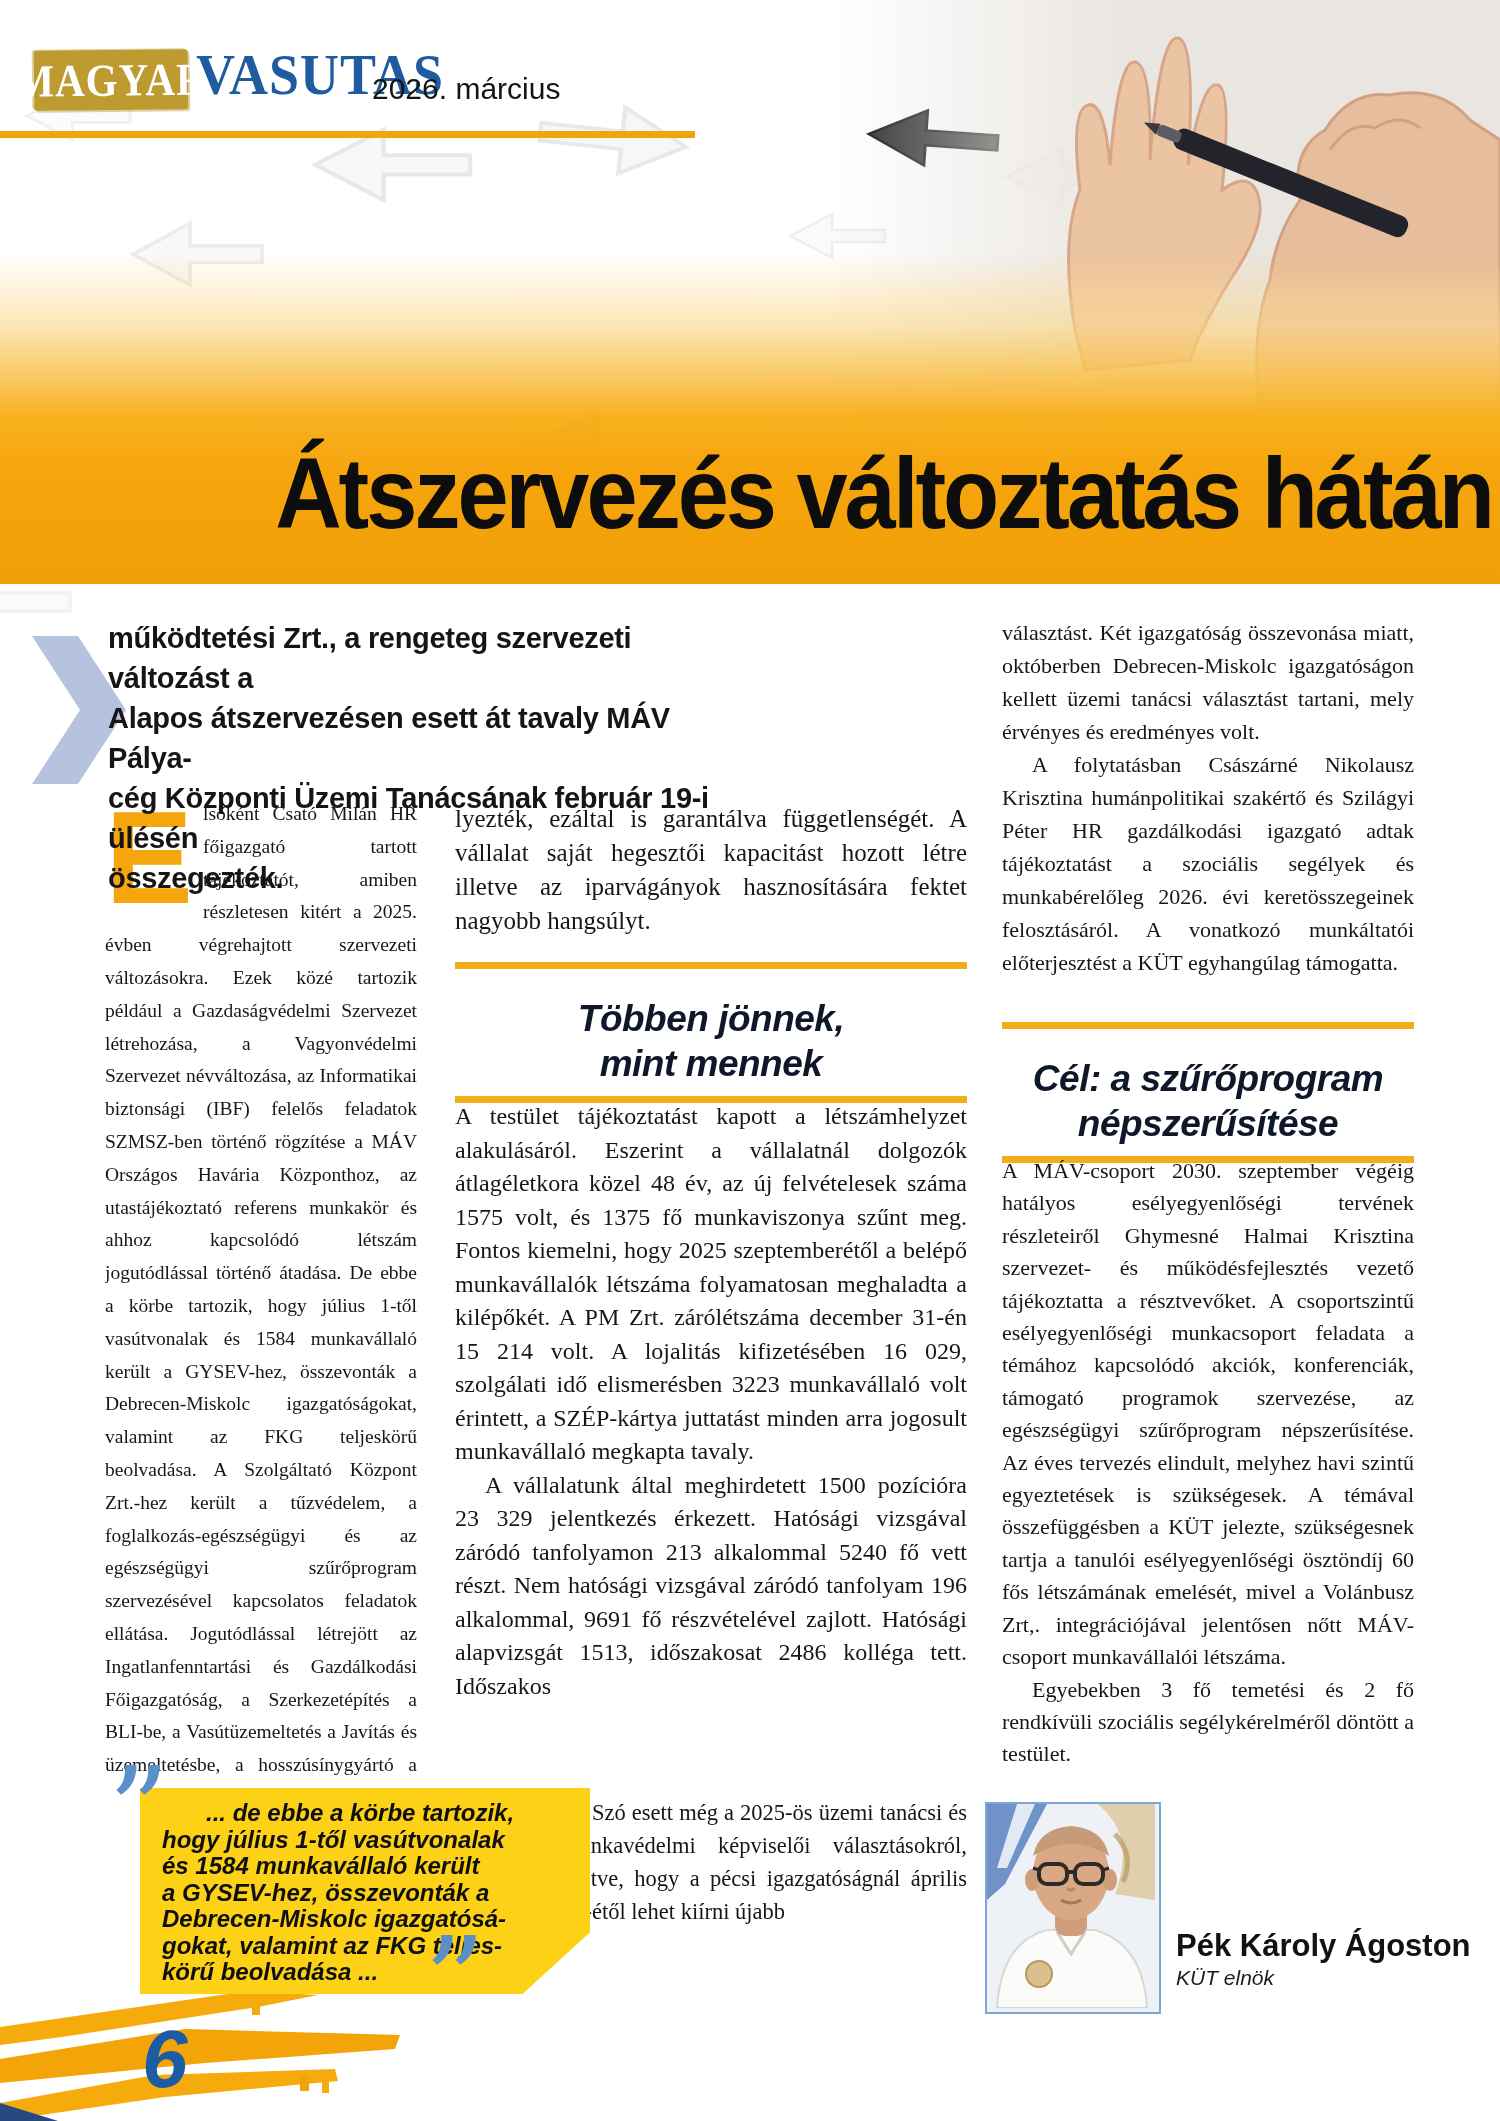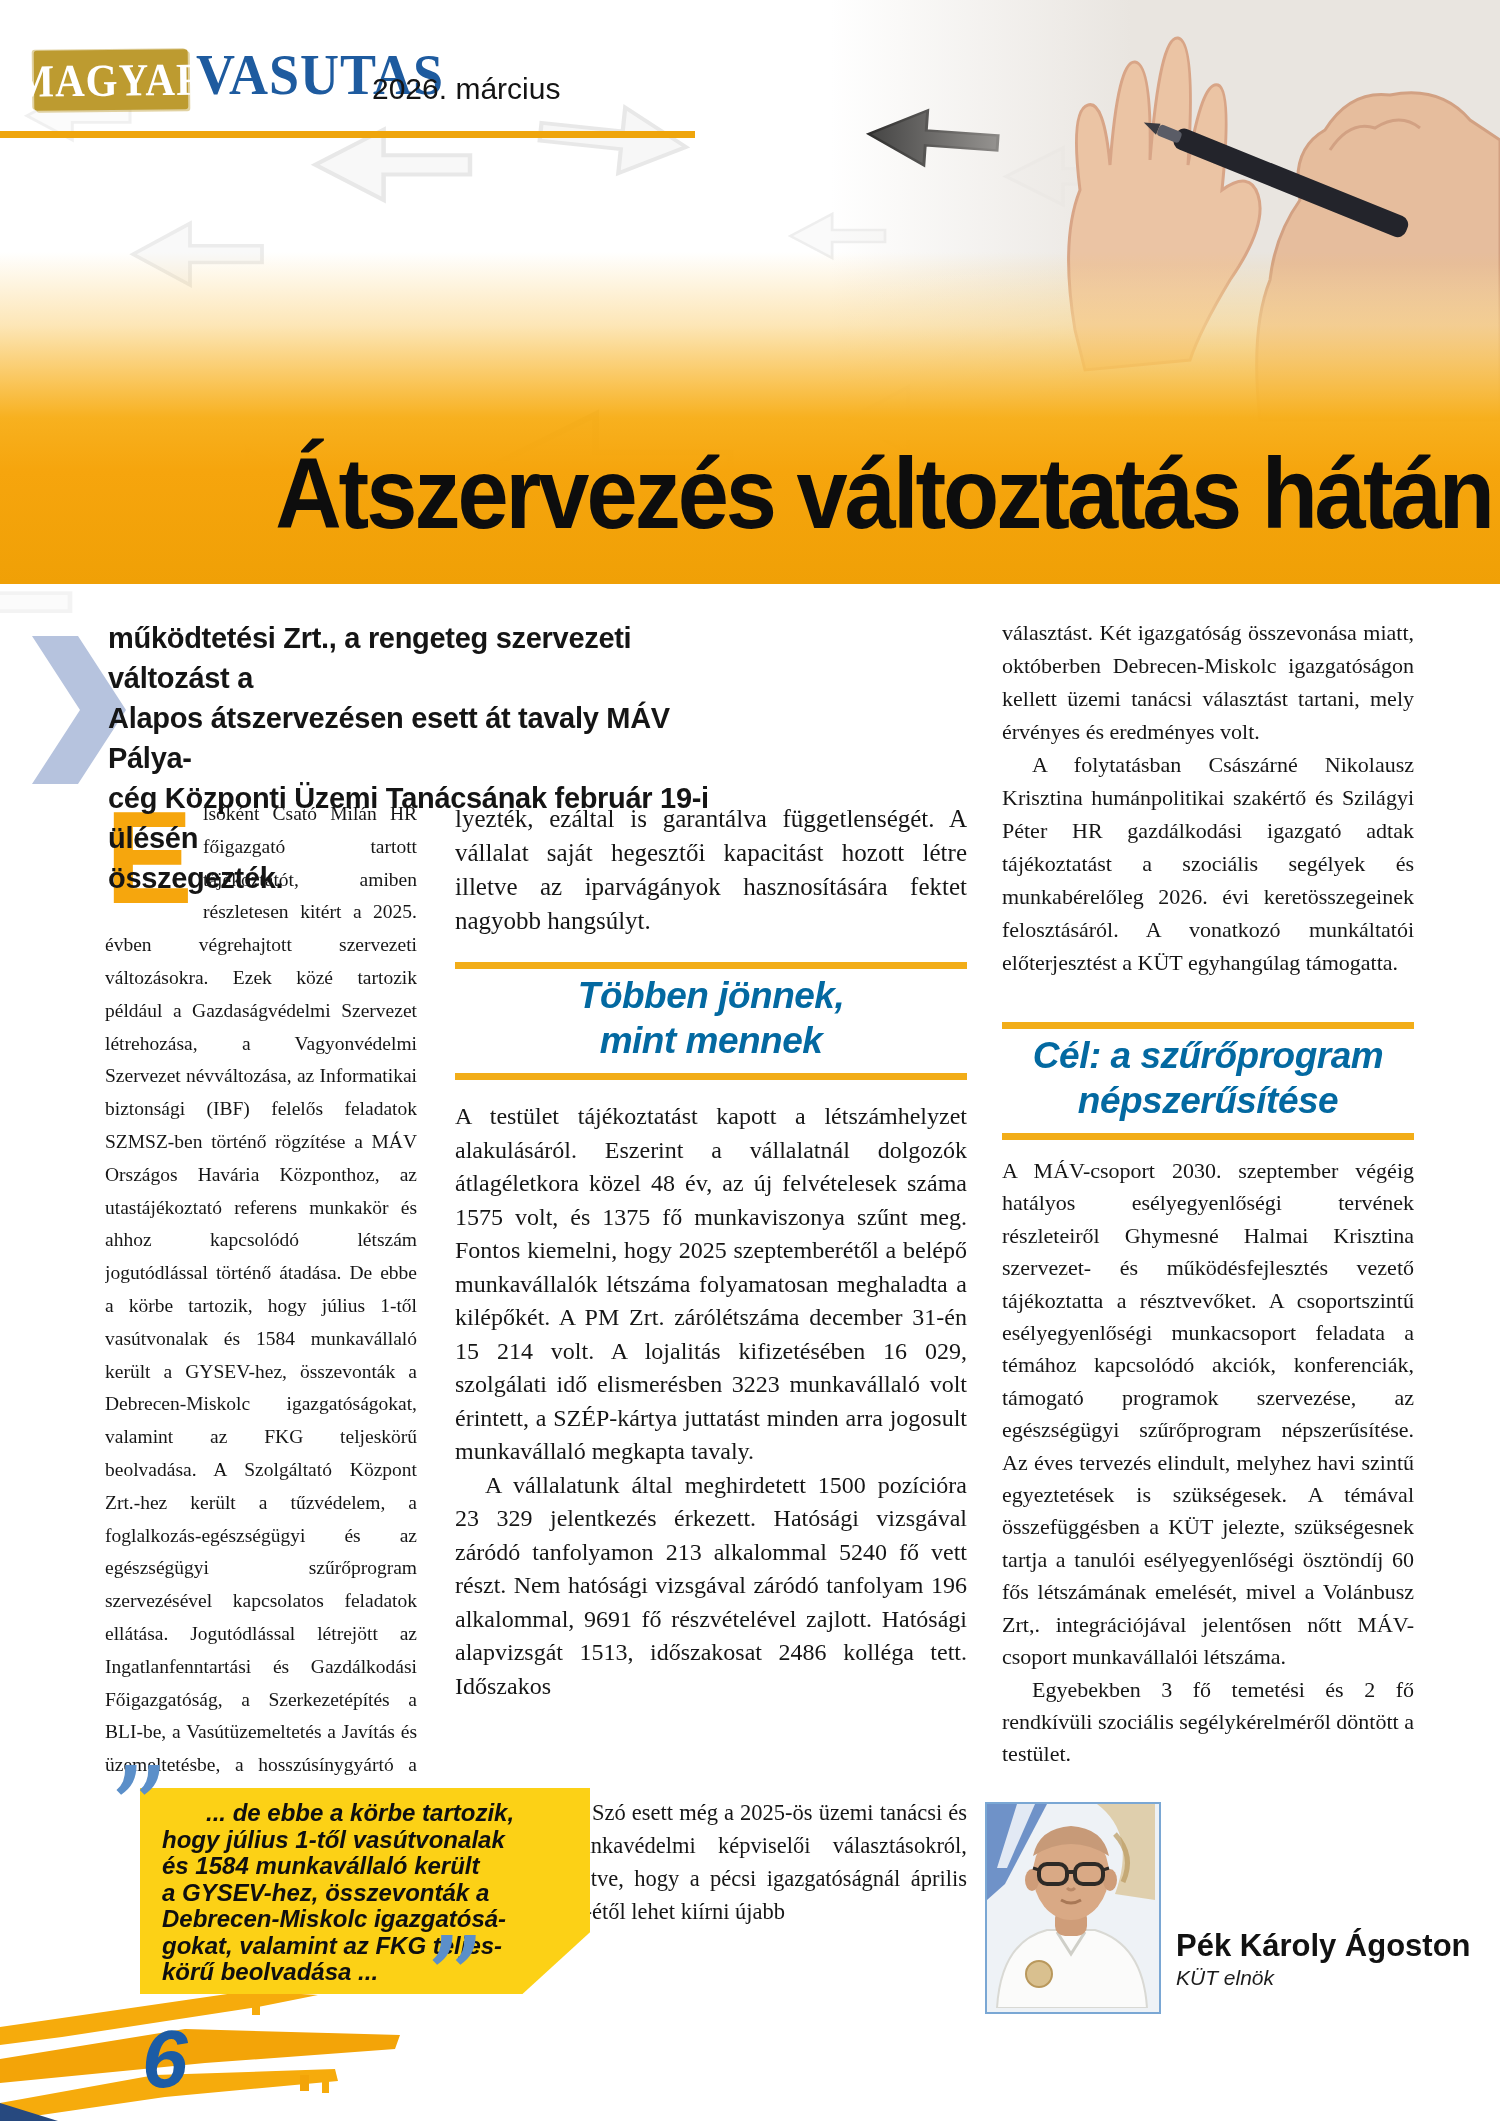--- a/index.html
+++ b/index.html
@@ -33,22 +33,22 @@
   #lead-block{left:108px;top:618px;width:620px;z-index:4;font-weight:bold;font-size:29px;line-height:40px;
               color:#151515;letter-spacing:-.3px;}
 
   
   .serif{font-family:"Liberation Serif",serif;text-align:justify;color:#161616;}
   #col1{left:105px;top:798px;width:312px;height:988px;font-size:19.5px;line-height:32.8px;overflow:hidden;}
   #dropcap{float:left;color:#f6a60d;font-family:"Liberation Sans",sans-serif;font-weight:bold;
            font-size:132px;line-height:.82;margin:6px 10px 0 0;}
   #col2-intro{left:455px;top:788px;width:512px;height:145px;font-size:25px;line-height:34px;overflow:hidden;margin-top:14px;}
   .subhead{border-top:7px solid #f2ad18;border-bottom:7px solid #f2ad18;text-align:center;
-           font-weight:bold;font-style:italic;font-size:37px;line-height:45px;padding:4px 0 10px 0;
-           color:#0369a1;letter-spacing:-.5px;}
+           font-weight:bold;font-style:italic;font-size:37px;line-height:45px;padding:27px 0 10px 0;
+           color:#0f172a;letter-spacing:-.5px;}
   #col2-subhead{left:455px;top:962px;width:512px;}
   #col2-bodyA{left:455px;top:1100px;width:512px;height:694px;font-size:24px;line-height:33.5px;overflow:hidden;}
   #col2-bodyB{left:562px;top:1796px;width:405px;height:240px;font-size:22.5px;line-height:33px;overflow:hidden;}
   #col3-top{left:1002px;top:616px;width:412px;height:400px;font-size:22px;line-height:33px;overflow:hidden;}
   #col3-subhead{left:1002px;top:1022px;width:412px;}
   #col3-bottom{left:1002px;top:1155px;width:412px;height:625px;font-size:22px;line-height:32.4px;overflow:hidden;}
   .indent{text-indent:30px;margin:0;}
   .noindent{margin:0;}
 
   

